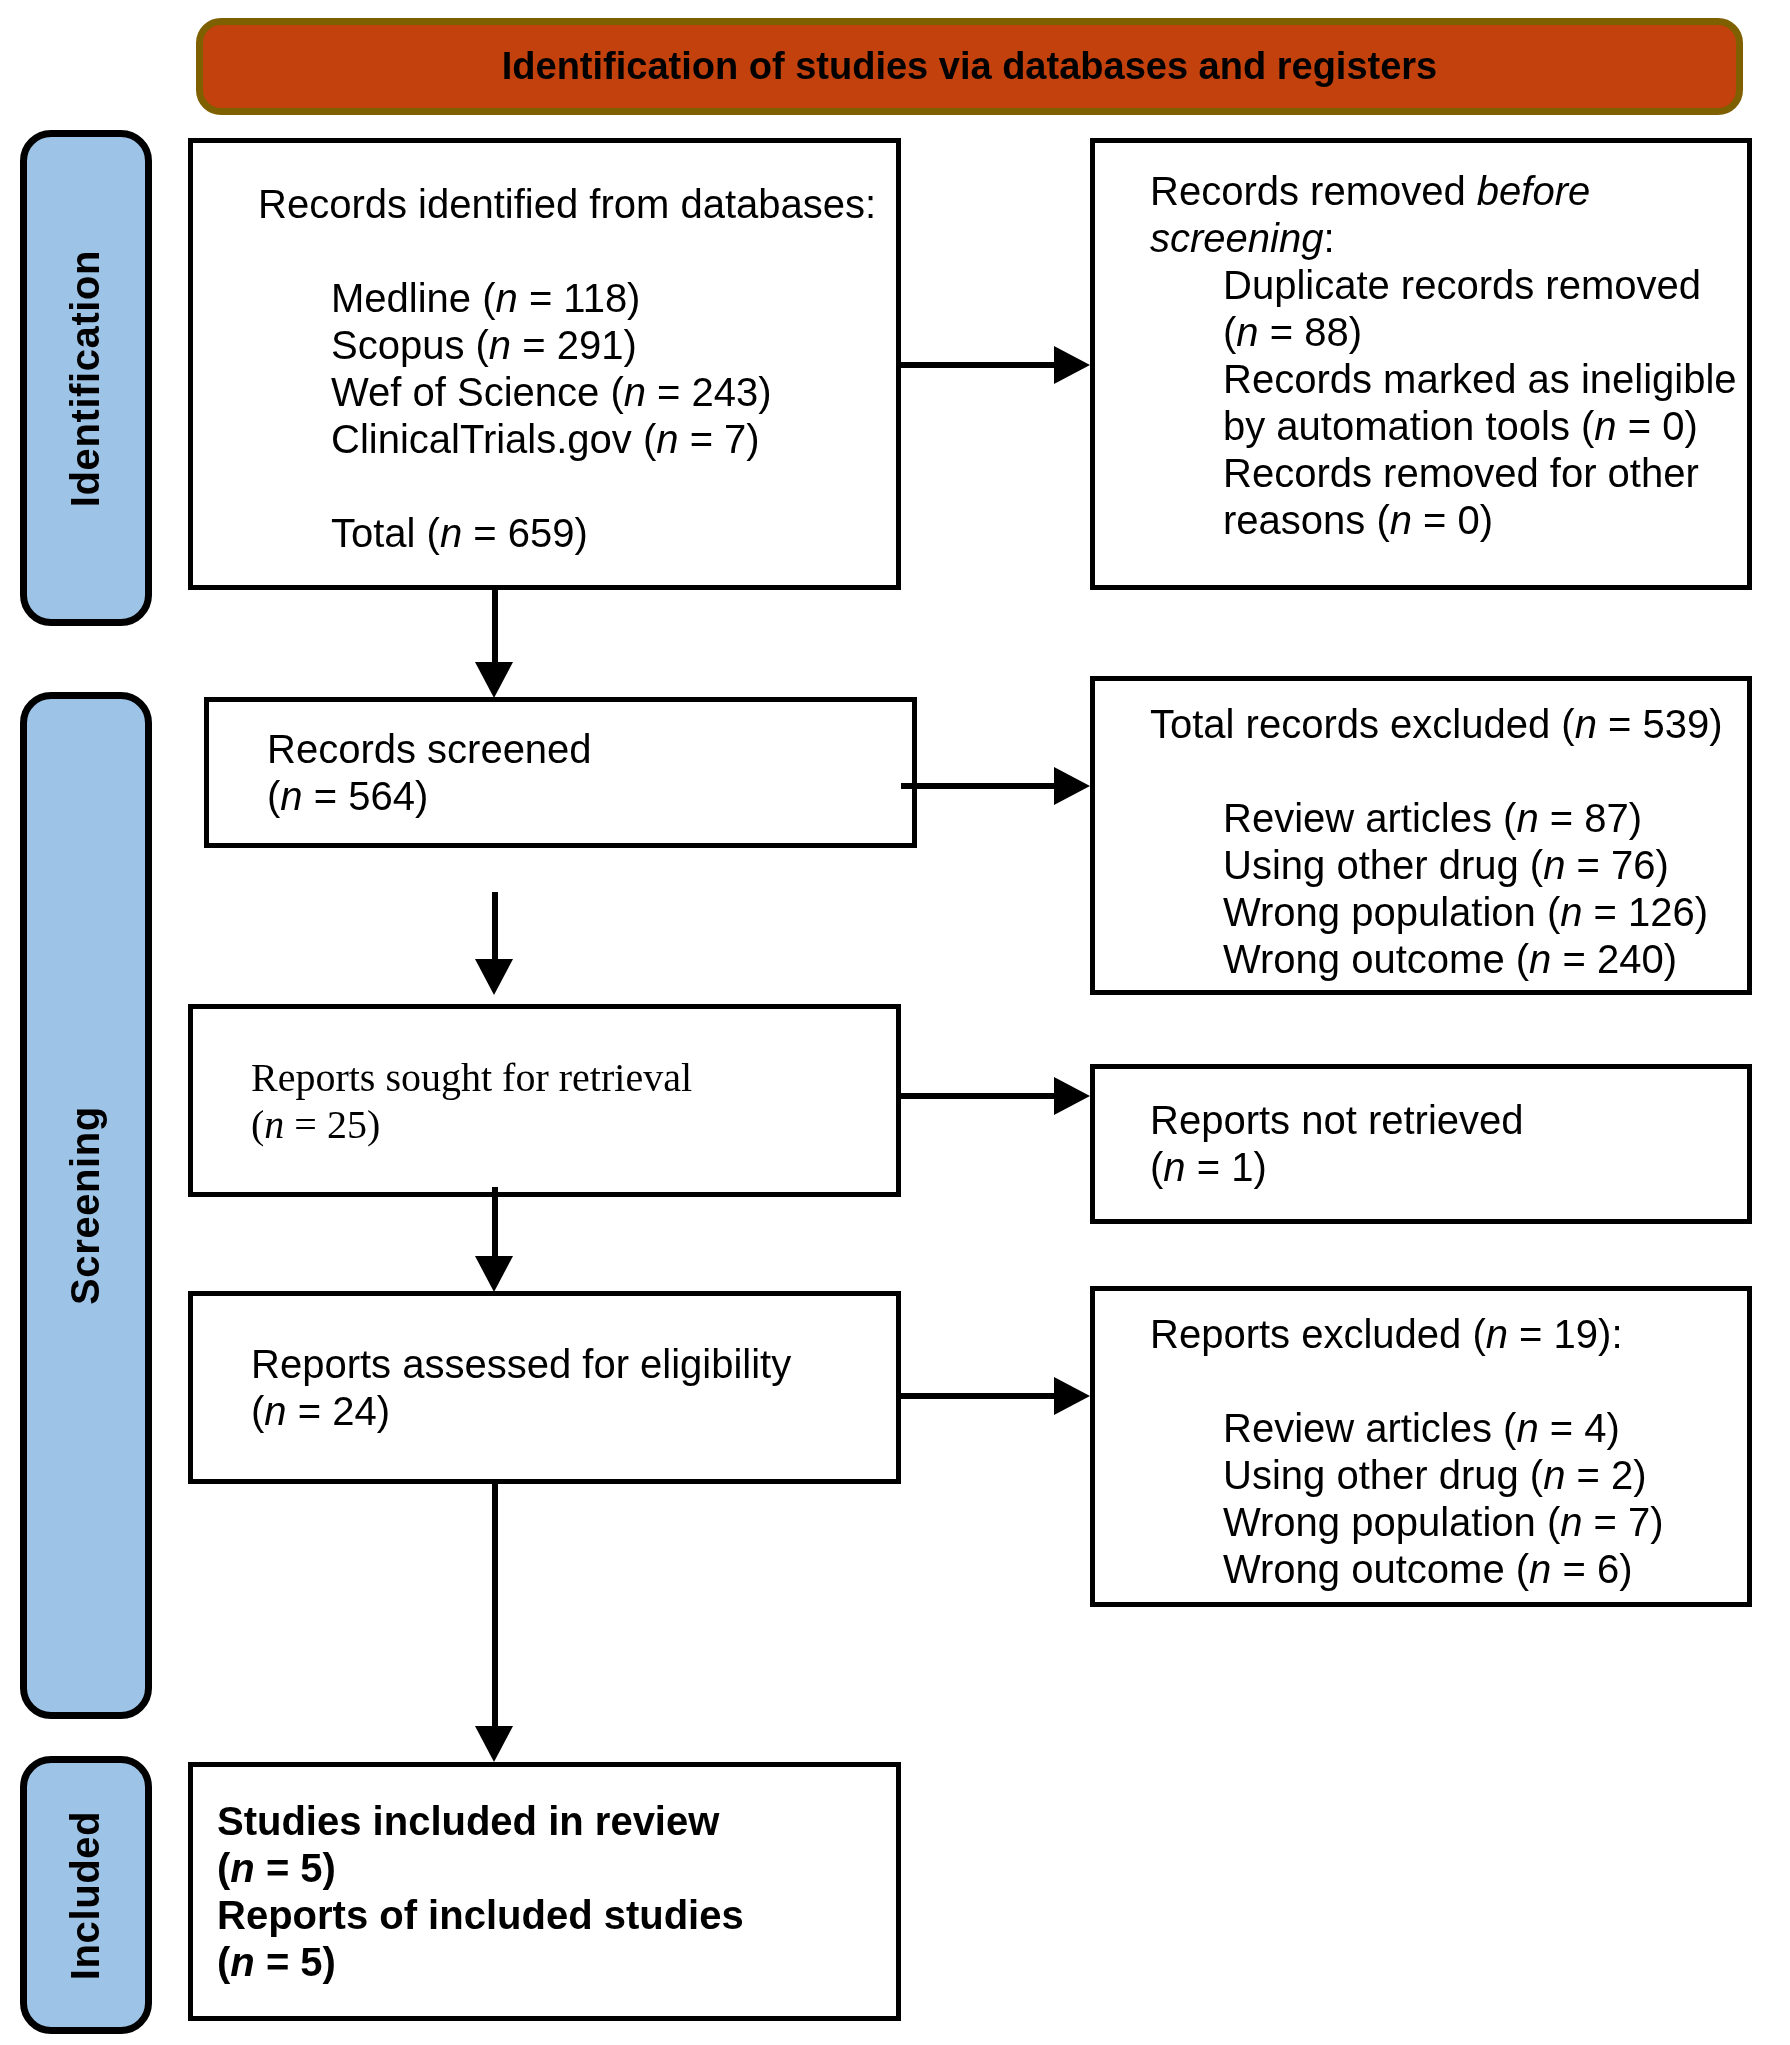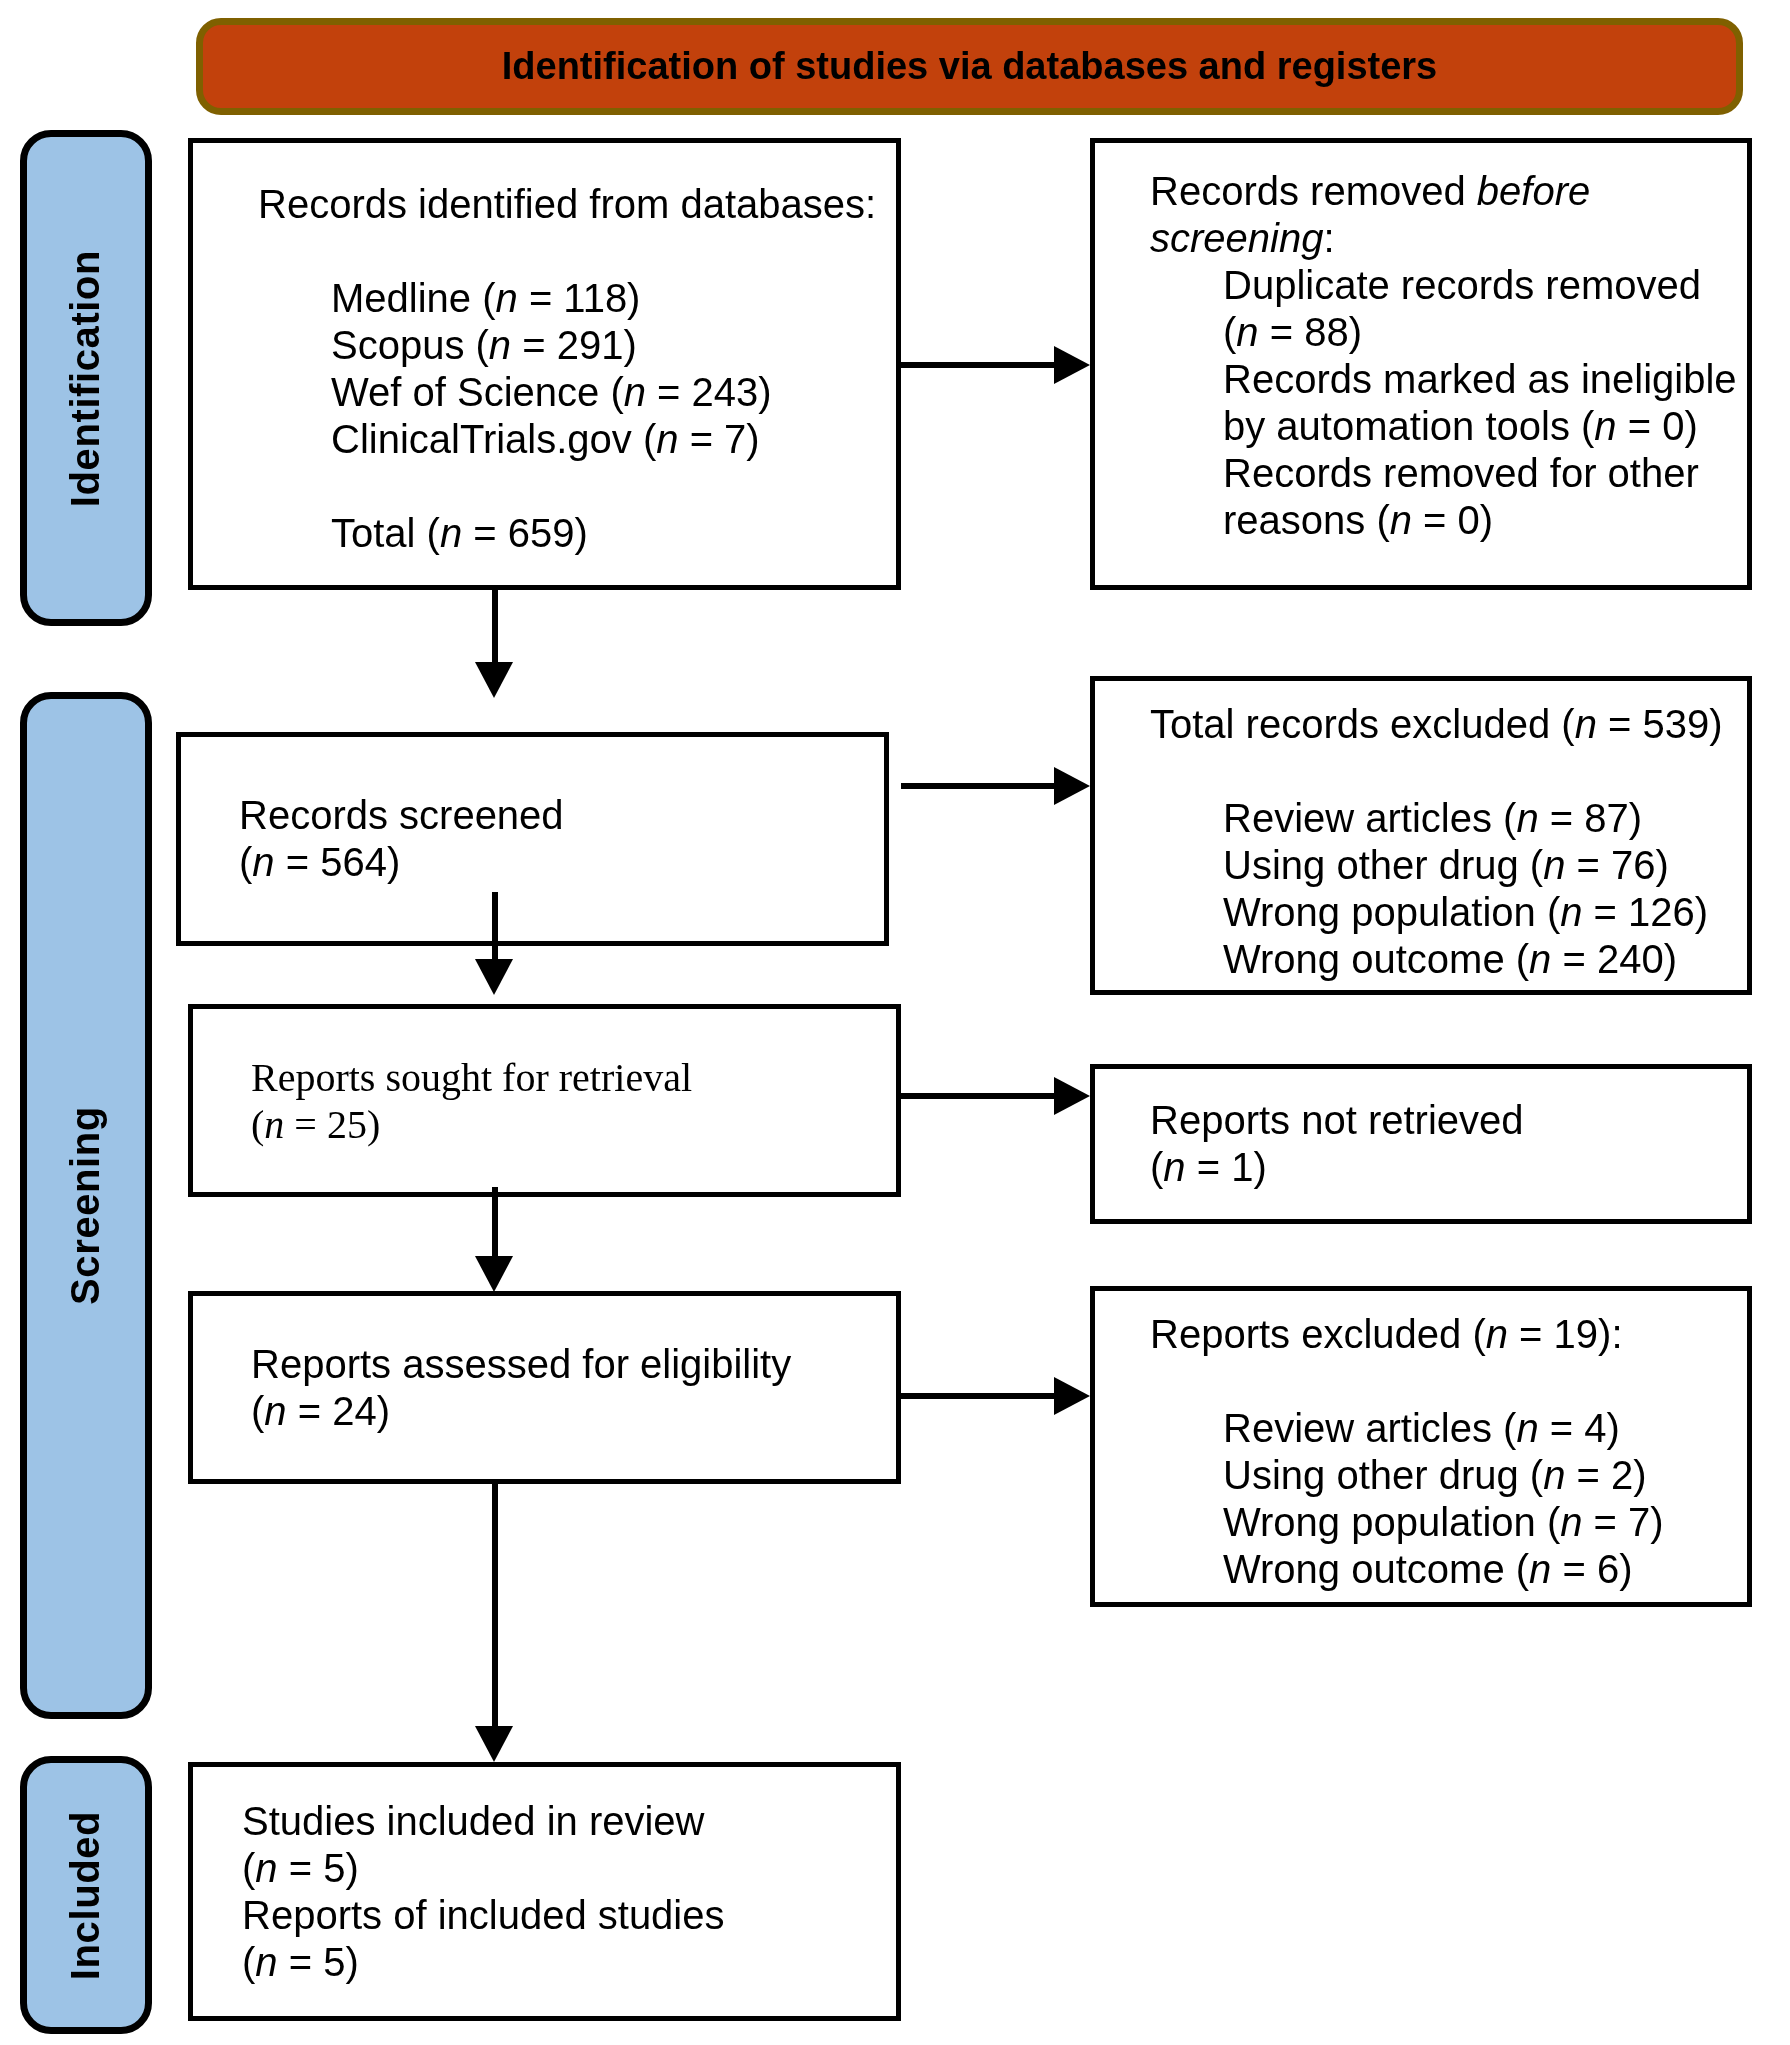--- a/index.html
+++ b/index.html
@@ -34,27 +34,27 @@
   
   .box{
     position:absolute;background:#fff;border:5.8px solid #000;
     box-sizing:border-box;font-size:40px;line-height:47px;
   }
   .box .line{min-height:47px;white-space:nowrap;}
   .ind{margin-left:73px;}
   .centered{display:flex;flex-direction:column;justify-content:center;}
   #box-records-identified{left:188px;top:138px;width:713px;height:452px;padding:38px 9.7px 0 65px;}
   #box-records-removed{left:1090px;top:138px;width:662px;height:452px;padding:25px 9.7px 0 55px;}
-  #box-records-screened{left:176px;top:697px;width:713px;height:214px;padding-left:58px;margin-top:35px;}
+  #box-records-screened{left:204px;top:697px;width:713px;height:151px;padding-left:58px;}
   #box-records-excluded{left:1090px;top:676px;width:662px;height:319px;padding:19.5px 9.7px 0 55px;}
   #box-reports-sought{left:188px;top:1004px;width:713px;height:193px;padding-left:58px;font-family:Liberation Serif, serif;}
   #box-reports-not-retrieved{left:1090px;top:1064px;width:662px;height:160px;padding-left:55px;}
   #box-reports-assessed{left:188px;top:1291px;width:713px;height:193px;padding-left:58px;}
   #box-reports-excluded{left:1090px;top:1286px;width:662px;height:321px;padding:19.5px 9.7px 0 55px;}
-  #box-studies-included{left:188px;top:1762px;width:713px;height:259px;padding-left:49px;}
+  #box-studies-included{left:188px;top:1762px;width:713px;height:259px;padding-left:24px;font-weight:bold;}
   
   .vline,.hline{position:absolute;background:#000;}
   .vline{width:5.8px;left:492px;}
   .hline{height:5.8px;}
   .arrow-down{
     position:absolute;width:0;height:0;left:475px;
     border-left:19.5px solid transparent;border-right:19.5px solid transparent;
     border-top:36px solid #000;
   }
   .arrow-right{

